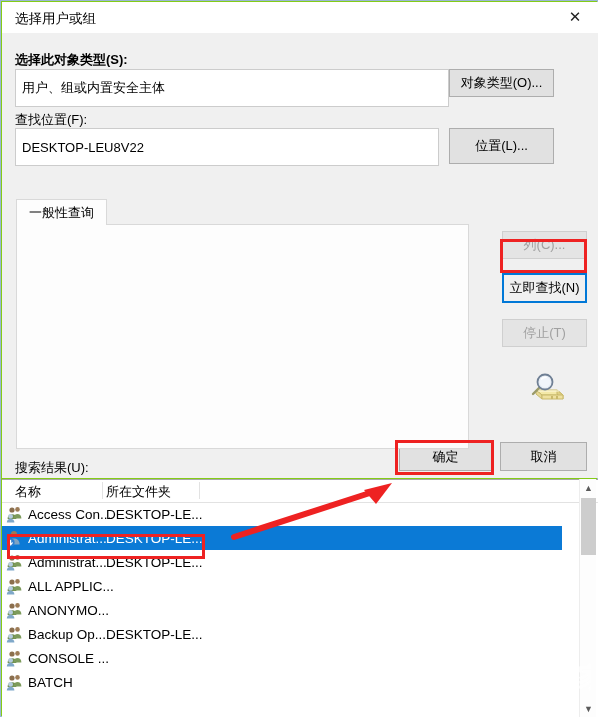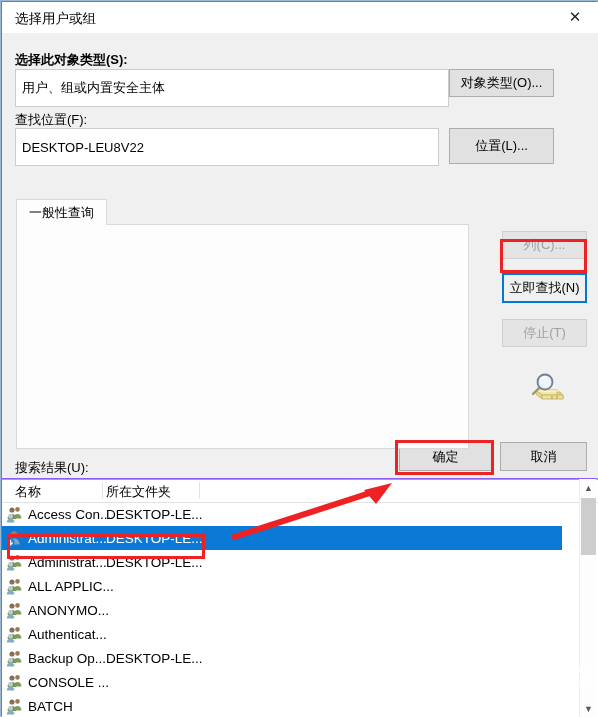--- a/index.html
+++ b/index.html
@@ -4,21 +4,21 @@
 <style>
   html,body{margin:0;padding:0;}
   body{
     width:598px;height:717px;overflow:hidden;position:relative;
     background:#ffffff;
     font-family:"Liberation Sans","DejaVu Sans",sans-serif;
     font-size:13px;color:#000;
     -webkit-font-smoothing:antialiased;
   }
   .dialog{position:absolute;left:0;top:0;width:598px;height:717px;
-          background:#8b5cf6;border:1px solid #9ab7d3;box-sizing:border-box;}
+          background:#84cc16;border:1px solid #9ab7d3;box-sizing:border-box;}
   
   .titlebar{position:absolute;left:1px;top:1px;width:596px;height:31px;
             background:#ffffff;box-sizing:border-box;}
   .title-text{position:absolute;left:13px;top:8px;font-size:13.5px;color:#000;white-space:nowrap;}
   .close-btn{position:absolute;right:0;top:0;width:46px;height:31px;
              display:flex;align-items:center;justify-content:center;cursor:default;}
   .close-glyph{font-size:15px;color:#222;line-height:1;font-family:"DejaVu Sans",sans-serif;}
   
   .body{position:absolute;left:1px;top:32px;width:596px;height:445px;background:#f0f0f0;}
   .lbl{position:absolute;font-size:13px;color:#000;white-space:nowrap;}
@@ -236,34 +236,20 @@
           <span class="ico"><svg viewBox="0 0 18 18">
               <g>
   <circle cx="6" cy="5" r="2.6" fill="#8b6f4e"></circle>
   <path d="M1.6 14 C1.6 10.6 3.6 9.2 6 9.2 C8.4 9.2 10.4 10.6 10.4 14 Z" fill="#6f8f4f"></path>
   <circle cx="11.5" cy="4.4" r="2.3" fill="#9c7b56"></circle>
   <path d="M7.6 13.4 C7.6 10.4 9.4 9 11.5 9 C13.6 9 15.4 10.4 15.4 13.4 Z" fill="#7d9b5c"></path>
   <circle cx="4.6" cy="11.4" r="2.4" fill="#b6cde0"></circle>
   <path d="M0.8 17.6 C0.8 14.9 2.4 13.7 4.6 13.7 C6.8 13.7 8.4 14.9 8.4 17.6 Z" fill="#7fa8c9"></path>
 </g>
             </svg></span>
-          <span class="nm">Authenticat...</span>
-          <span class="fd"></span>
-        </div>
-        <div class="row">
-          <span class="ico"><svg viewBox="0 0 18 18">
-              <g>
-  <circle cx="6" cy="5" r="2.6" fill="#8b6f4e"></circle>
-  <path d="M1.6 14 C1.6 10.6 3.6 9.2 6 9.2 C8.4 9.2 10.4 10.6 10.4 14 Z" fill="#6f8f4f"></path>
-  <circle cx="11.5" cy="4.4" r="2.3" fill="#9c7b56"></circle>
-  <path d="M7.6 13.4 C7.6 10.4 9.4 9 11.5 9 C13.6 9 15.4 10.4 15.4 13.4 Z" fill="#7d9b5c"></path>
-  <circle cx="4.6" cy="11.4" r="2.4" fill="#b6cde0"></circle>
-  <path d="M0.8 17.6 C0.8 14.9 2.4 13.7 4.6 13.7 C6.8 13.7 8.4 14.9 8.4 17.6 Z" fill="#7fa8c9"></path>
-</g>
-            </svg></span>
           <span class="nm">Backup Op...</span>
           <span class="fd">DESKTOP-LE...</span>
         </div>
         <div class="row">
           <span class="ico"><svg viewBox="0 0 18 18">
               <g>
   <circle cx="6" cy="5" r="2.6" fill="#8b6f4e"></circle>
   <path d="M1.6 14 C1.6 10.6 3.6 9.2 6 9.2 C8.4 9.2 10.4 10.6 10.4 14 Z" fill="#6f8f4f"></path>
   <circle cx="11.5" cy="4.4" r="2.3" fill="#9c7b56"></circle>
   <path d="M7.6 13.4 C7.6 10.4 9.4 9 11.5 9 C13.6 9 15.4 10.4 15.4 13.4 Z" fill="#7d9b5c"></path>

